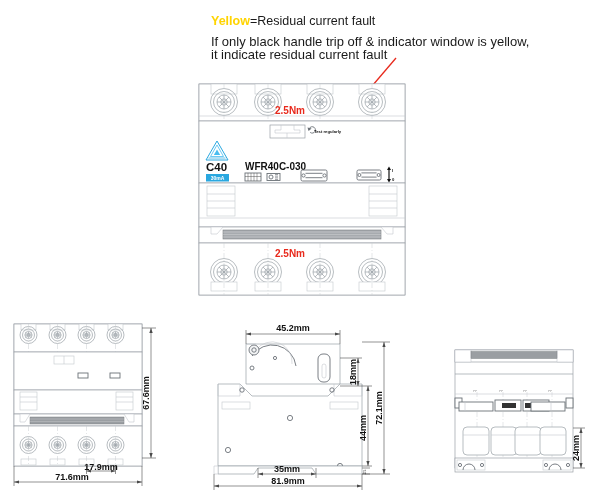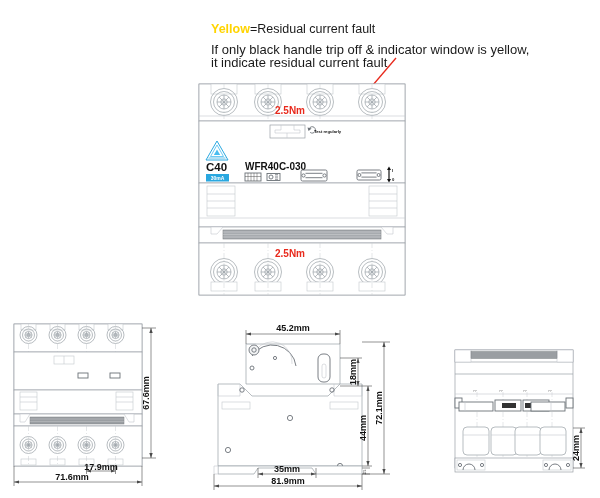--- a/index.html
+++ b/index.html
@@ -4,21 +4,21 @@
 <style>
   html,body{margin:0;padding:0;background:#ffffff;}
   body{
     width:600px;height:498px;position:relative;overflow:hidden;
     font-family:"Liberation Sans","DejaVu Sans",sans-serif;
     color:#1a1a1a;
   }
   .abs{position:absolute;}
 
   
-  #annotation{left:211px;top:22px;width:320px;}
+  #annotation{left:211px;top:14px;width:320px;}
   .legend-line{font-size:12.5px;line-height:15px;white-space:nowrap;}
   .legend-key{color:#FFD400;font-weight:bold;}
   .legend-eq{color:#1a1a1a;}
   .legend-val{color:#1a1a1a;}
   .note{font-size:13px;line-height:12.5px;margin-top:7px;color:#1a1a1a;white-space:nowrap;}
 
   
   #arrow{left:300px;top:56px;width:110px;height:108px;pointer-events:none;}
 
   

